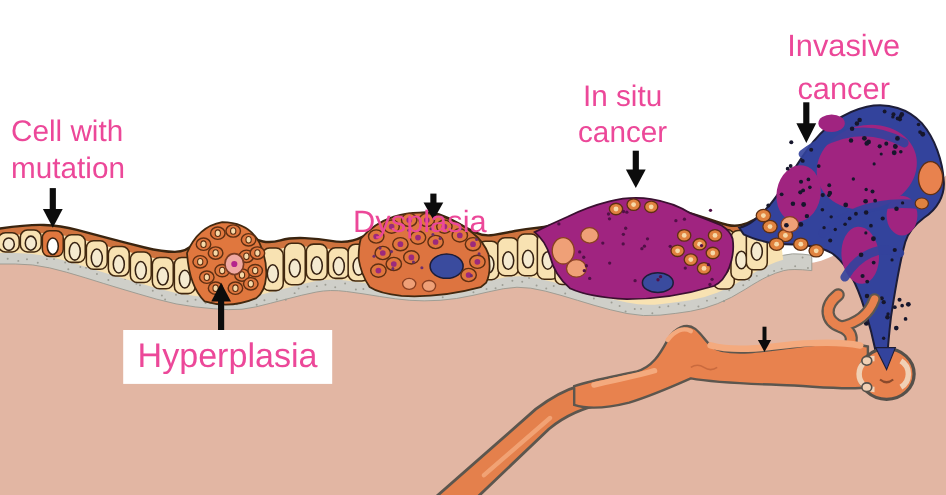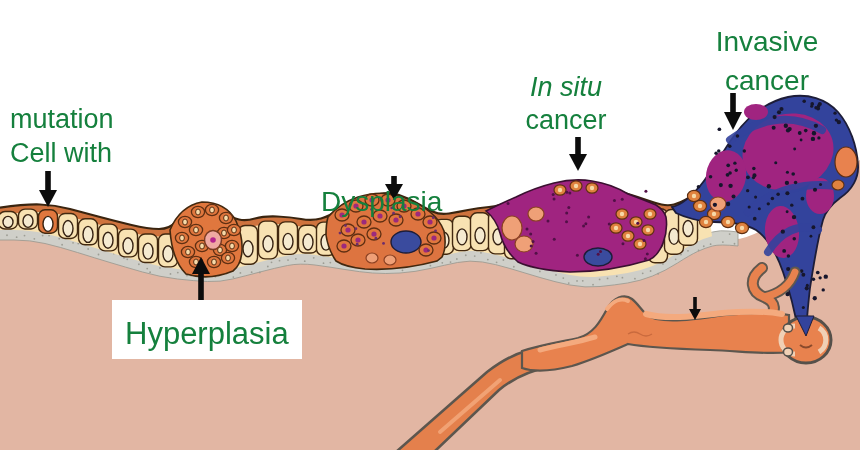--- a/index.html
+++ b/index.html
@@ -1,26 +1,26 @@
 <!DOCTYPE html>
 <html><head>
 <meta charset="utf-8">
 <style>
   html,body{margin:0;padding:0;background:#fff;}
   #stage{position:relative;width:860px;height:450px;background:#fff;overflow:hidden;
          font-family:"Liberation Sans",sans-serif;}
   #art{position:absolute;left:0;top:0;}
-  .lbl{position:absolute;color:#15803d;white-space:nowrap;}
+  .lbl{position:absolute;color:#ec4899;white-space:nowrap;}
   .lbl .ln{display:block;}
   #lbl-mutation{left:10px;top:102px;font-size:27px;line-height:34px;text-align:left;}
   #lbl-dysplasia{left:321px;top:142px;font-size:28px;margin-top:44px;}
   #lbl-insitu{left:500px;top:71px;width:132px;font-size:27px;line-height:33px;text-align:center;}
-  #lbl-insitu .italic{font-style:italic;}
+  #lbl-insitu .italic{}
   #lbl-invasive{left:700px;top:22px;width:134px;font-size:28px;line-height:39px;text-align:center;}
-  #lbl-hyperplasia{left:112px;top:300px;background:#ffffff;padding:16px 13px 7px 13px;font-size:31px;}
+  #lbl-hyperplasia{left:112px;top:300px;background:#ffffff;padding:6px 13px 7px 13px;font-size:31px;}
 </style>
 </head>
 <body>
 
 <div id="stage">
   <svg id="art" width="860" height="450" viewBox="0 0 860 450">
 
     <g id="g-tissue">
         <path d="M-2,234 Q30,234 45,237.5 Q60,241 77.5,246.5 Q95,252 110,256.5 Q125,261 142.5,266 Q160,271 177.5,273 Q195,275 207.5,275.5 Q220,276 232.5,273 Q245,270 260,266 Q275,262 287.5,259.5 Q300,257 315,259 Q330,261 345,263.5 Q360,266 372.5,267 Q385,268 400,267 Q415,266 430,262.5 Q445,259 457.5,256.5 Q470,254 482.5,256 Q495,258 510,262.5 Q525,267 540,271.5 Q555,276 570,279 Q585,282 600,280.5 Q615,279 627.5,277 Q640,275 652.5,270 Q665,265 677.5,257 Q690,249 697.5,245.5 Q705,242 712.5,240 Q720,238 729,239 Q738,240 746.5,237 Q755,234 765,229 Q775,224 787.5,215.5 Q800,207 812.5,198 Q825,189 835,180.5 Q845,172 853.5,165 L862,158 L862,452 L-2,452 Z" fill="#e2b6a3"></path>
       </g>
@@ -503,22 +503,22 @@
           <path d="M724,112 L742,112 L733,130 Z"></path>
       </g>
       <g>
         <rect x="693.2" y="297" width="3.6" height="13"></rect>
           <path d="M689,309 L701,309 L695,320 Z"></path>
       </g>
     </g>
   </svg>
 
   <div class="lbl" id="lbl-mutation">
+    <span class="ln">Cell with</span>
     <span class="ln">mutation</span>
-    <span class="ln">Cell with</span>
   </div>
   <div class="lbl" id="lbl-dysplasia">
     <span class="ln">Dysplasia</span>
   </div>
   <div class="lbl" id="lbl-insitu">
     <span class="ln italic">In situ</span>
     <span class="ln">cancer</span>
   </div>
   <div class="lbl" id="lbl-invasive">
     <span class="ln">Invasive</span>

